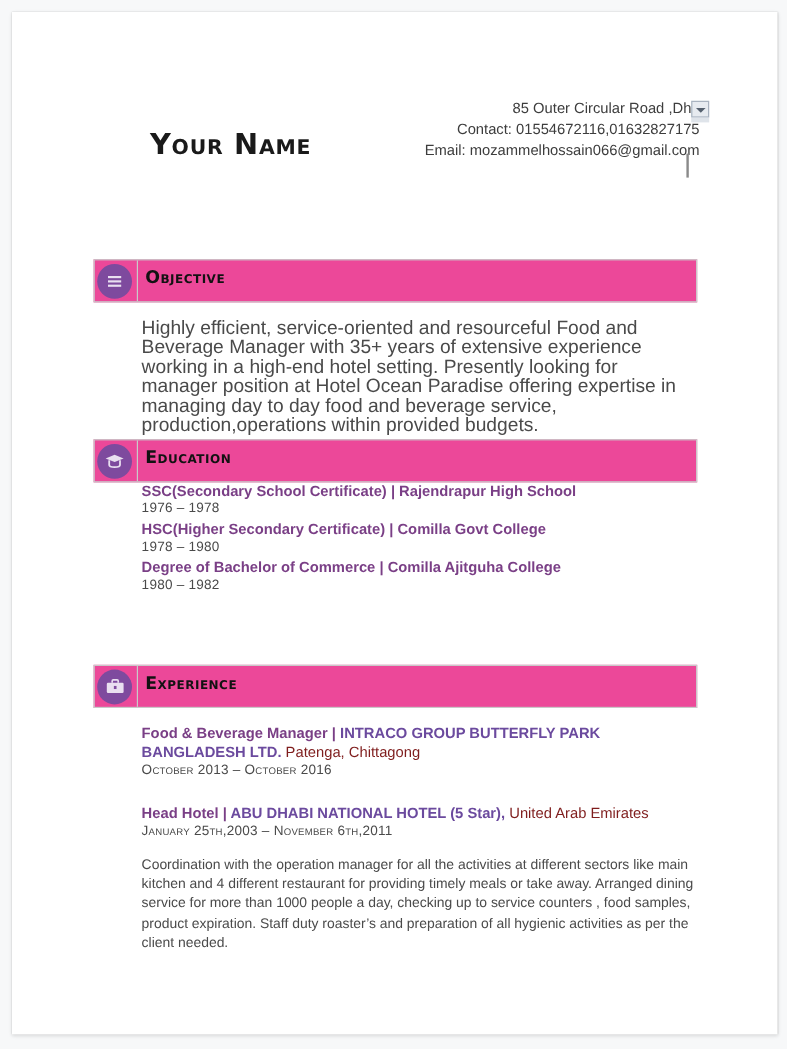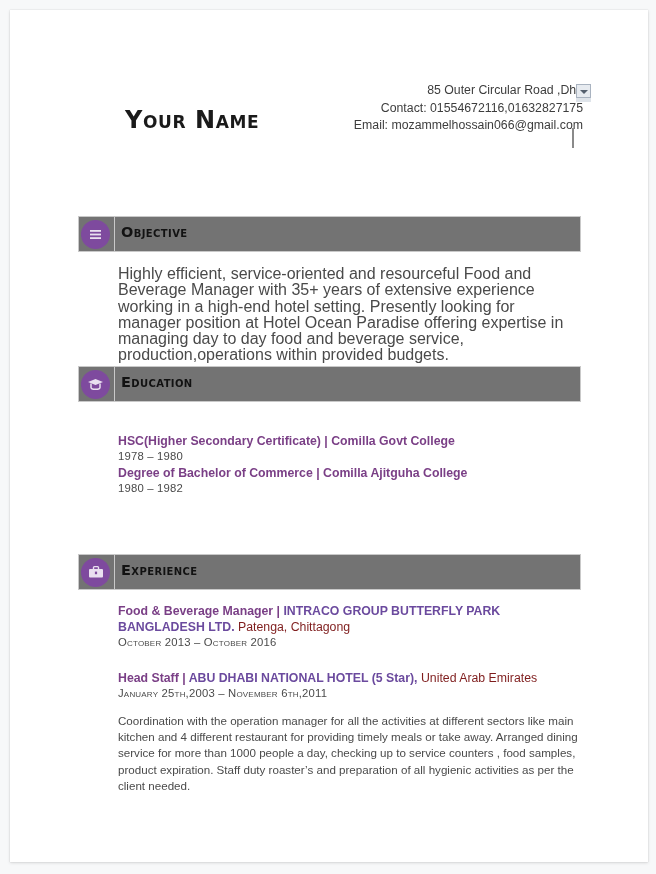--- a/index.html
+++ b/index.html
@@ -101,21 +101,21 @@
   }
 
   
   .sec-head {
     position: absolute;
     left: 68px;
     width: 503px;
     height: 36px;
     border: 1px solid #c9c9c9;
     box-sizing: border-box;
-    background: #737373;
+    background: #ec4899;
   }
   .sec-head .icon-cell {
     position: absolute;
     left: 0;
     top: 0;
     width: 36px;
     height: 34px;
     border-right: 1px solid #c9c9c9;
     box-sizing: border-box;
   }
@@ -228,20 +228,24 @@
         <div class="sec-badge">
           <svg width="17" height="14" viewBox="0 0 17 14" aria-hidden="true">
             <path d="M8.5 2 L16 5 L8.5 8 L1 5 Z" fill="#e9dff0"></path>
             <path d="M4 6.6 L4 10.4 C4 11.4 6 12.2 8.5 12.2 C11 12.2 13 11.4 13 10.4 L13 6.6" fill="none" stroke="#e9dff0" stroke-width="1.5"></path>
           </svg>
         </div>
       </div>
       <div class="sec-title">Education</div>
     </div>
 
+    <div class="entry" style="top:391px;">
+      <div class="entry-title">SSC(Secondary School Certificate) | Rajendrapur High School</div>
+      <div class="entry-date plain">1976 – 1978</div>
+    </div>
 
     <div class="entry" style="top:423px;">
       <div class="entry-title">HSC(Higher Secondary Certificate) | Comilla Govt College</div>
       <div class="entry-date plain">1978 – 1980</div>
     </div>
 
     <div class="entry" style="top:455px;">
       <div class="entry-title">Degree of Bachelor of Commerce | Comilla Ajitguha College</div>
       <div class="entry-date plain">1980 – 1982</div>
     </div>
@@ -261,20 +265,20 @@
 
     <div class="entry" style="top:593px;">
       <div class="entry-title">
         <span>Food &amp; Beverage Manager</span><span> | </span><span class="org">INTRACO GROUP BUTTERFLY PARK BANGLADESH LTD.</span><span class="loc"> Patenga, Chittagong</span>
       </div>
       <div class="entry-date">October 2013 – October 2016</div>
     </div>
 
     <div class="entry" style="top:660px;">
       <div class="entry-title">
-        <span>Head Staff</span><span> | </span><span class="org">ABU DHABI NATIONAL HOTEL (5 Star),</span><span class="loc"> United Arab Emirates</span>
+        <span>Head Hotel</span><span> | </span><span class="org">ABU DHABI NATIONAL HOTEL (5 Star),</span><span class="loc"> United Arab Emirates</span>
       </div>
       <div class="entry-date">January 25th,2003 – November 6th,2011</div>
       <div class="entry-desc">Coordination with the operation manager for all the activities at different sectors like main kitchen and 4 different restaurant for providing timely meals or take away. Arranged dining service for more than 1000 people a day, checking up to service counters , food samples, product expiration. Staff duty roaster’s and preparation of all hygienic activities as per the client needed.</div>
     </div>
 
   </div>
 </div>
 
 </body></html>

